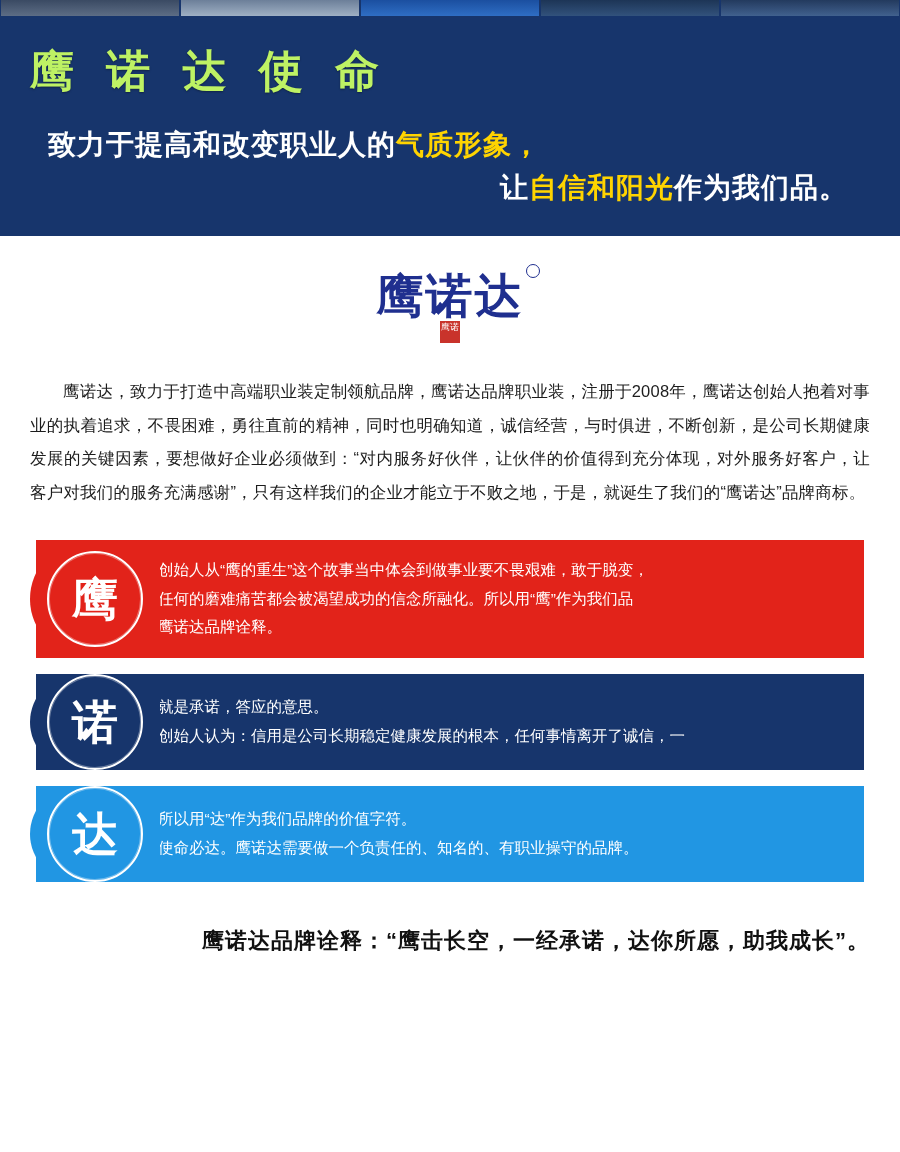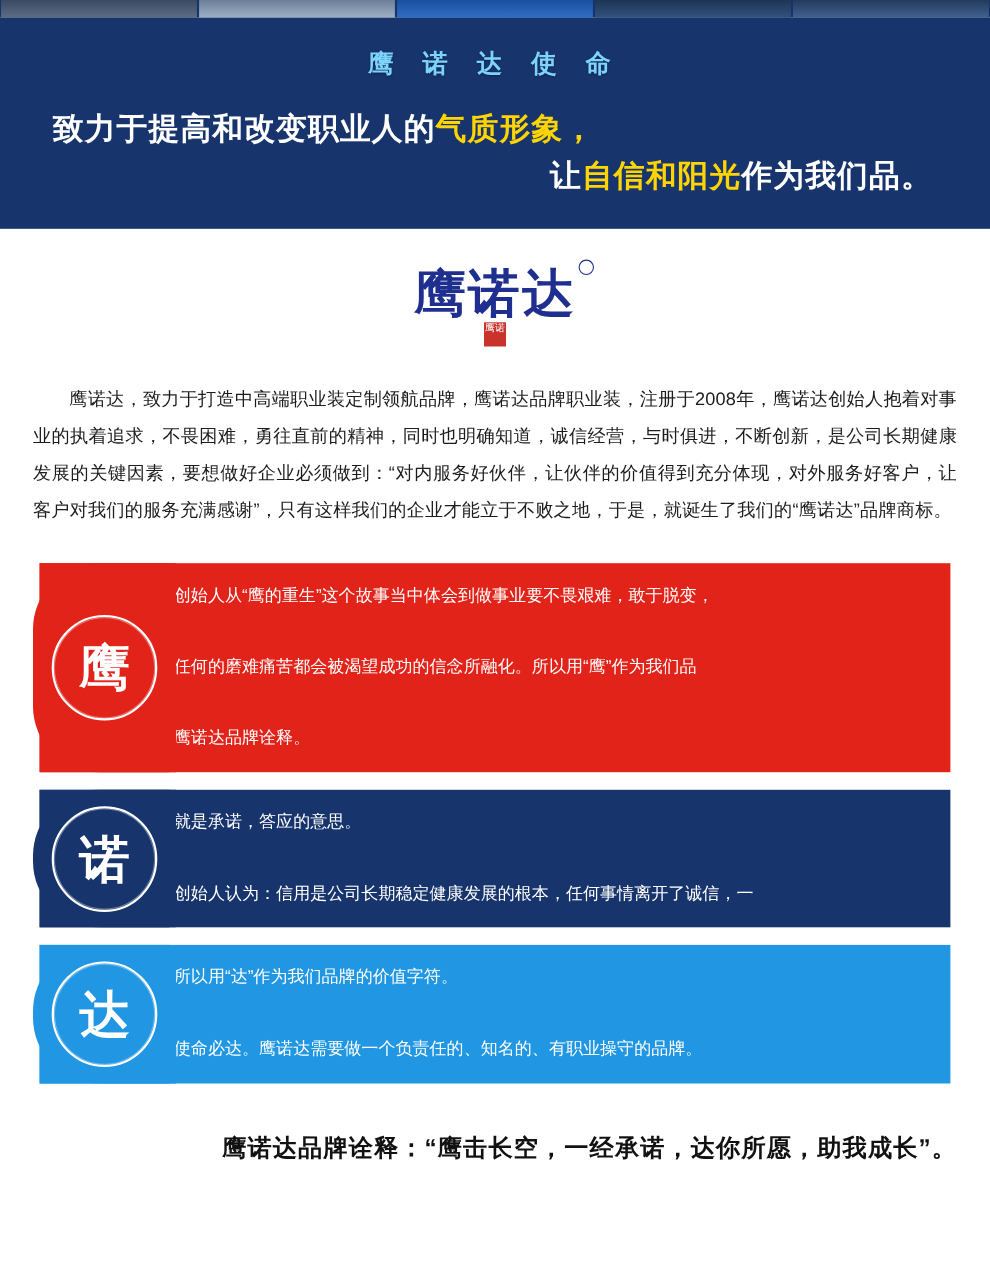--- a/index.html
+++ b/index.html
@@ -39,23 +39,23 @@
   .photo-cell.p5 { background: linear-gradient(180deg,#233a5e,#41618e); }
 
   
   .mission {
     background: #17356c;
     padding: 18px 30px 26px 30px;
     box-sizing: border-box;
     width: 900px;
   }
   .mission-title {
-    text-align: center;
-    color: #7dd3fc;
-    font-size: 23px;
+    text-align: left;
+    color: #bef264;
+    font-size: 44px;
     font-weight: bold;
     letter-spacing: 10px;
     margin: 8px 0 22px 0;
     text-shadow: 0 1px 2px rgba(0,0,0,.35);
   }
   .mission-line {
     color: #ffffff;
     font-size: 28px;
     font-weight: bold;
     letter-spacing: 1px;
@@ -160,21 +160,21 @@
     line-height: 1;
   }
   .char-body {
     flex: 1 1 auto;
     padding: 16px 18px 16px 4px;
     color: #ffffff;
     font-size: 15.5px;
     line-height: 1.85;
     display: flex;
     flex-direction: column;
-    gap: 36px;
+    justify-content: center;
   }
 
   .row-red   { background: #e2231a; }
   .row-navy  { background: #17356c; }
   .row-blue  { background: #2196e3; }
 
   .row-red .char-badge   { background: #e2231a; }
   .row-navy .char-badge  { background: #17356c; }
   .row-blue .char-badge  { background: #2196e3; }
 

